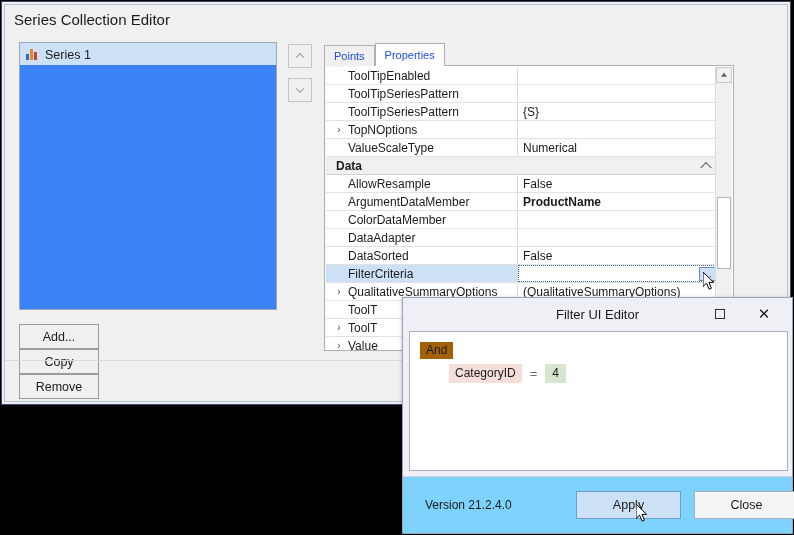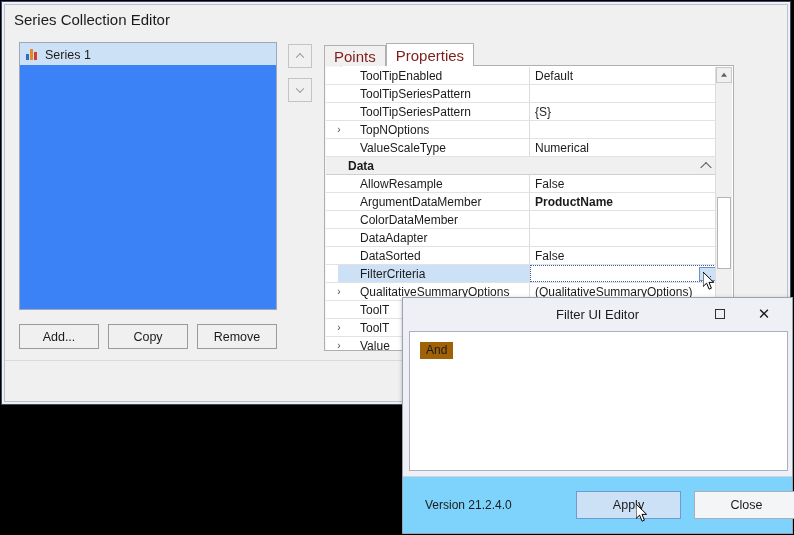--- a/index.html
+++ b/index.html
@@ -102,20 +102,21 @@
   .order-btn.up::after    { transform: translate(-50%, -30%) rotate(45deg); }
   .order-btn.down::after  { transform: translate(-50%, -70%) rotate(225deg); }
 
   
   .list-buttons {
     position: absolute;
     left: 17px; top: 322px;
     width: 258px;
     display: flex;
     justify-content: space-between;
+    flex-direction: column;
   }
   .list-buttons .btn {
     width: 80px; height: 25px;
     background: #f0f0f0;
     border: 1px solid #9a9a9a;
     box-sizing: border-box;
     font-family: "Liberation Sans", sans-serif;
     font-size: 12.5px;
     color: #1b1b1b;
     cursor: default;
@@ -133,26 +134,26 @@
     left: 0; top: 0;
     height: 23px;
     display: flex;
     align-items: flex-end;
     z-index: 3;
   }
   .tab {
     height: 21px;
     padding: 0 9px;
     display: flex; align-items: center;
-    font-size: 15px;
+    font-size: 11px;
     background: #f0f0f0;
     border: 1px solid #b0b0b0;
     border-bottom: none;
     box-sizing: border-box;
-    color: #7f1d1d;
+    color: #1d4ed8;
   }
   .tab.active {
     background: #ffffff;
     height: 23px;
     border-color: #b0b0b0;
     position: relative;
     z-index: 4;
   }
   .tab-body {
     position: absolute;
@@ -189,21 +190,20 @@
   .prow .pname {
     width: 192px;
     box-sizing: border-box;
     padding-left: 22px;
     display: flex; align-items: center;
     font-size: 12px;
     color: #1b1b1b;
     border-right: 1px solid #dcdcdc;
     white-space: nowrap;
     overflow: hidden;
-    margin-left: 12px;
   }
   .prow .pval {
     flex: 1;
     box-sizing: border-box;
     padding-left: 5px;
     display: flex; align-items: center;
     font-size: 12px;
     color: #1b1b1b;
     white-space: nowrap;
     overflow: hidden;
@@ -465,21 +465,20 @@
     <div class="tab-strip">
       <div class="tab">Points</div>
       <div class="tab active">Properties</div>
     </div>
 
     <div class="tab-body">
       <div class="grid-gutter"></div>
       <div class="grid" id="property-grid">
           <div class="prow">
             <div class="pname">ToolTipEnabled</div>
-            <div class="pval">Default</div>
           </div>
           <div class="prow">
             <div class="pname">ToolTipSeriesPattern</div>
             <div class="pval"></div>
           </div>
           <div class="prow">
             <div class="pname">ToolTipSeriesPattern</div>
             <div class="pval">{S}</div>
           </div>
           <div class="prow">
@@ -556,20 +555,25 @@
   <div class="fd-titlebar">
     <div class="fd-title">Filter UI Editor</div>
     <div class="fd-ctrl fd-max">
       <span class="sq"></span>
     </div>
     <div class="fd-ctrl fd-close">✕</div>
   </div>
 
   <div class="fd-canvas">
     <span class="filter-node-and">And</span>
+    <div class="filter-condition">
+      <span class="filter-field">CategoryID</span>
+      <span class="filter-op">=</span>
+      <span class="filter-value">4</span>
+    </div>
   </div>
 
   <div class="fd-bottom">
     <div class="fd-version">Version 21.2.4.0</div>
     <div class="fd-btn fd-apply">Apply</div>
     <div class="fd-btn fd-close-btn">Close</div>
   </div>
 </div>
 
 <div class="cursor cursor-grid">

